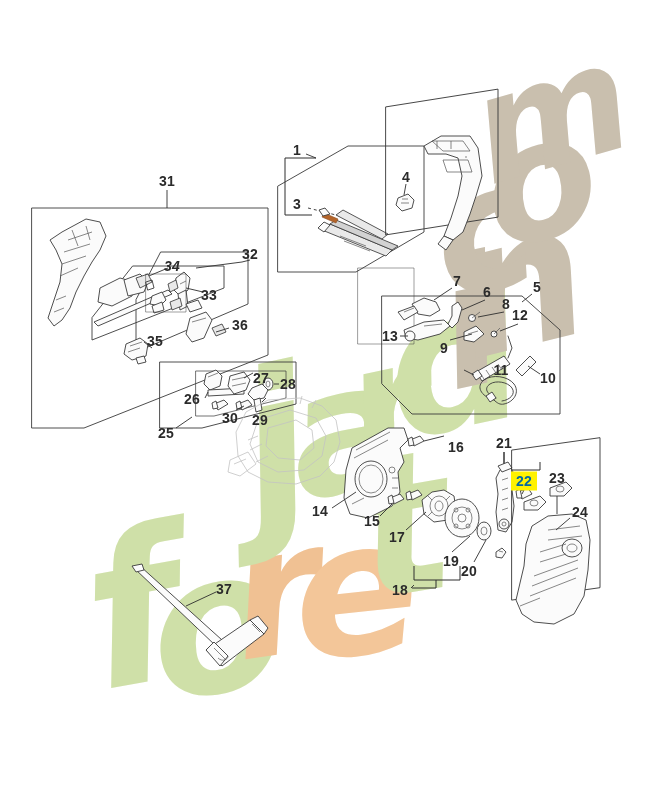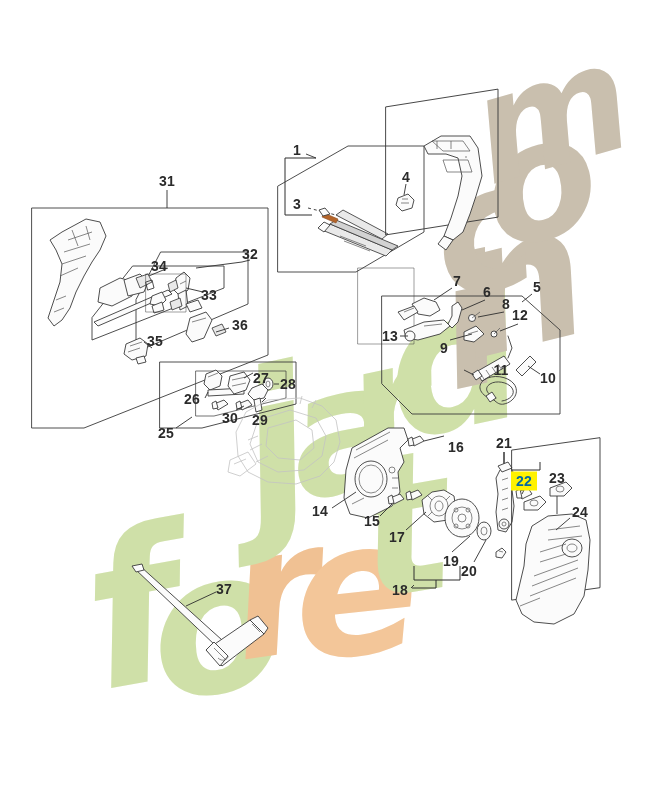--- a/index.html
+++ b/index.html
@@ -418,21 +418,21 @@
     <path class="leader" d="M216 592 L186 606"></path>
 
   </svg>
 
   <div class="callout-layer" id="callout-layer">
       <div class="callout" style="left: 297px; top: 150px;">1</div>
       <div class="callout" style="left: 297px; top: 204px;">3</div>
       <div class="callout" style="left: 406px; top: 177px;">4</div>
       <div class="callout" style="left: 167px; top: 181px;">31</div>
       <div class="callout" style="left: 250px; top: 254px;">32</div>
-      <div class="callout" style="left: 159px; top: 266px;">34</div>
+      <div class="callout" style="left: 172px; top: 266px; font-style: italic;">34</div>
       <div class="callout" style="left: 209px; top: 295px;">33</div>
       <div class="callout" style="left: 457px; top: 281px;">7</div>
       <div class="callout" style="left: 487px; top: 292px;">6</div>
       <div class="callout" style="left: 506px; top: 304px;">8</div>
       <div class="callout" style="left: 537px; top: 287px;">5</div>
       <div class="callout" style="left: 520px; top: 315px;">12</div>
       <div class="callout" style="left: 240px; top: 325px;">36</div>
       <div class="callout" style="left: 390px; top: 336px;">13</div>
       <div class="callout" style="left: 444px; top: 348px;">9</div>
       <div class="callout" style="left: 155px; top: 341px;">35</div>

